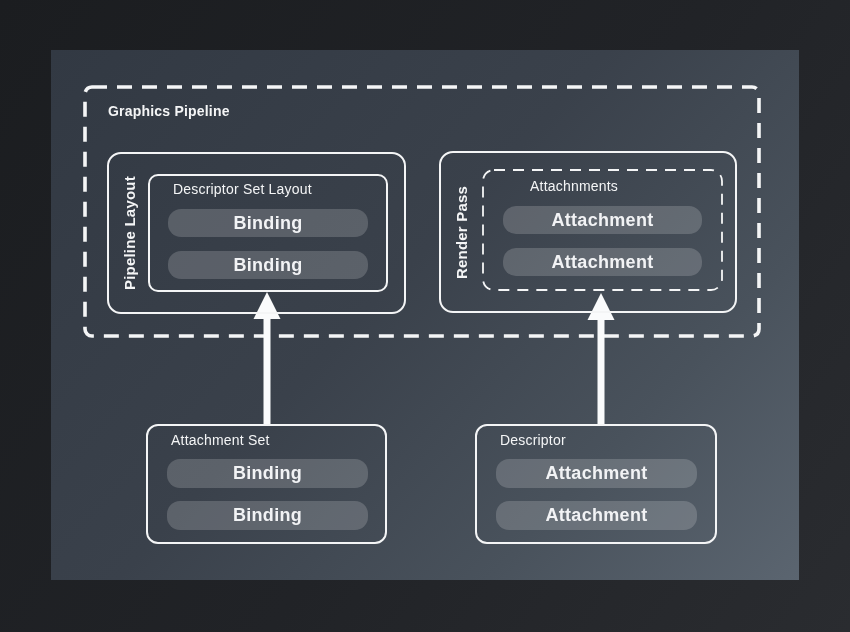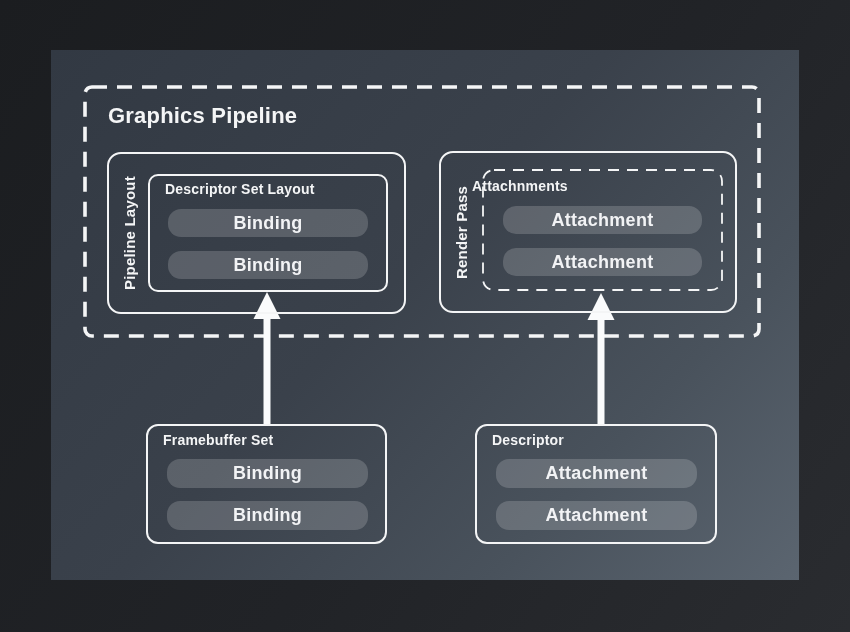--- a/index.html
+++ b/index.html
@@ -8,37 +8,37 @@
     background:linear-gradient(125deg,#1b1d20 0%,#212327 55%,#2a2c30 100%);
     font-family:"Liberation Sans", sans-serif;
   }
   .panel {
     position:absolute; left:51px; top:50px; width:748px; height:530px;
     background:linear-gradient(133deg,#323943 0%,#3a414b 45%,#49525c 75%,#5b6570 100%);
   }
   .overlay { position:absolute; left:0; top:0; width:850px; height:632px; }
   .gp-title {
     position:absolute; left:108px; top:103px;
-    font-size:22px; font-weight:bold; color:#f4f5f6; letter-spacing:0.2px;
+    font-size:14px; font-weight:bold; color:#f4f5f6; letter-spacing:0.2px;
   }
   .box {
     position:absolute; border:2px solid #f4f5f6; background:transparent;
     box-sizing:border-box;
   }
   .box.r14 { border-radius:14px; }
   .box.r12 { border-radius:12px; }
   .box.r10 { border-radius:10px; }
   .vlabel {
     position:absolute; display:flex; align-items:center; justify-content:center;
     writing-mode:vertical-rl; transform:rotate(180deg);
     font-size:15px; font-weight:bold; color:#f4f5f6; letter-spacing:0.2px;
   }
   .sublabel {
-    position:absolute; font-size:14px; font-weight:bold; color:#f4f5f6;
-    letter-spacing:0.2px; white-space:nowrap;
+    position:absolute; font-size:14px; font-weight:normal; color:#f4f5f6;
+    letter-spacing:0.2px; white-space:nowrap;margin-left:8px;
   }
   .bar {
     position:absolute; background:rgba(248,250,252,0.18);
     display:flex; align-items:center; justify-content:center;
     font-size:18px; font-weight:bold; color:#f2f3f5; letter-spacing:0.3px;border-radius:13px;
   }
 </style>
 </head>
 <body>
 
@@ -59,26 +59,26 @@
   <div class="vlabel" style="left:109px; top:154px; width:40px; height:158px;">Pipeline Layout</div>
 
   <div class="box r10" style="left:148px; top:174px; width:240px; height:118px;"></div>
   <div class="sublabel" style="left:165px; top:181px;">Descriptor Set Layout</div>
   <div class="bar" style="left:168px; top:209px; width:200px; height:28px;">Binding</div>
   <div class="bar" style="left:168px; top:251px; width:200px; height:28px;">Binding</div>
 
   <div class="box r14" style="left:439px; top:151px; width:298px; height:162px;"></div>
   <div class="vlabel" style="left:441px; top:153px; width:40px; height:158px;">Render Pass</div>
 
-  <div class="sublabel" style="left:472px; top:178px;">Attachnments</div>
+  <div class="sublabel" style="left:522px; top:178px;">Attachnments</div>
   <div class="bar" style="left:503px; top:206px; width:199px; height:28px;">Attachment</div>
   <div class="bar" style="left:503px; top:248px; width:199px; height:28px;">Attachment</div>
 
   <div class="box r12" style="left:146px; top:424px; width:241px; height:120px;"></div>
-  <div class="sublabel" style="left:163px; top:432px;">Framebuffer Set</div>
+  <div class="sublabel" style="left:163px; top:432px;">Attachment Set</div>
   <div class="bar" style="left:167px; top:459px; width:201px; height:29px;">Binding</div>
   <div class="bar" style="left:167px; top:501px; width:201px; height:29px;">Binding</div>
 
   <div class="box r12" style="left:475px; top:424px; width:242px; height:120px;"></div>
   <div class="sublabel" style="left:492px; top:432px;">Descriptor</div>
   <div class="bar" style="left:496px; top:459px; width:201px; height:29px;">Attachment</div>
   <div class="bar" style="left:496px; top:501px; width:201px; height:29px;">Attachment</div>
 
 </div>
 

